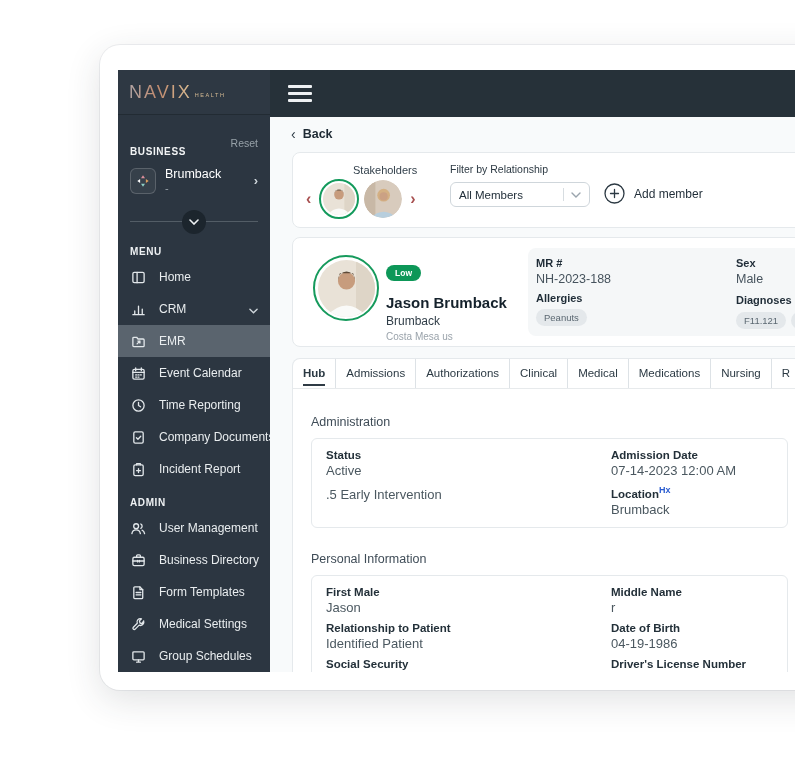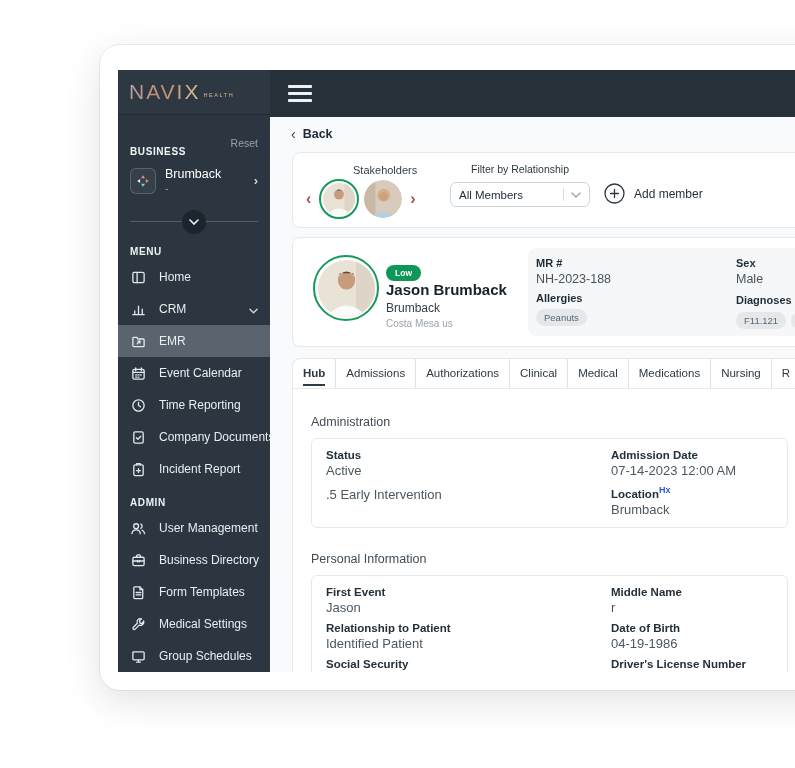--- a/index.html
+++ b/index.html
@@ -18,21 +18,21 @@
   .topbar { position:absolute; left:152px; top:0; right:0; height:47px; background:#263139; }
   .hamburger { position:absolute; left:18px; top:15px; width:24px; height:17px; background:none;
     border:none; cursor:pointer; display:flex; flex-direction:column; justify-content:space-between; }
   .hamburger span { display:block; height:2.6px; background:#eef1f3; border-radius:1px; }
 
   
   .sidebar { position:absolute; left:0; top:0; width:152px; height:602px; background:#2c3641;
     color:#e6eaec; }
   .logo-block { height:45px; display:flex; align-items:center; padding:0 0 0 11px;
     border-bottom:1px solid #222b33; background:#2e3843; }
-  .logo-main { font-size:21px; letter-spacing:2px; font-weight:400;
+  .logo-main { font-size:18px; letter-spacing:2px; font-weight:400;
     background:linear-gradient(90deg,#b3a6a6 0%, #c08a6e 45%, #ddbf94 100%);
     -webkit-background-clip:text; background-clip:text; color:transparent; }
   .logo-suffix { font-size:5.5px; letter-spacing:1.6px; color:#d3b astre; color:#d5ba93; margin-left:3px; margin-top:6px; }
 
   .biz-head { display:flex; justify-content:space-between; align-items:center; padding:13px 12px 8px 12px; }
   .biz-label { font-size:10px; letter-spacing:.6px; color:#f2f4f5; font-weight:700;margin-top:18px; }
   .biz-reset { font-size:10.5px; color:#97a1a8; cursor:pointer; }
   .biz-row { display:flex; align-items:center; padding:2px 12px 0 12px; cursor:pointer; }
   .biz-icon { width:26px; height:26px; border-radius:6px; background:rgba(255,255,255,.05);
     border:1px solid rgba(255,255,255,.18); display:flex; align-items:center; justify-content:center; }
@@ -63,38 +63,38 @@
 
   
   .stakeholders-card { top:35px; height:76px; }
   .stake-title { position:absolute; left:60px; top:11px; font-size:11px; color:#33414c; }
   .stake-row { position:absolute; left:10px; top:26px; display:flex; align-items:center; gap:5px; }
   .nav-chev { background:none; border:none; color:#a85050; font-size:16px; font-weight:700; cursor:pointer; padding:0 3px; }
   .avatar { width:38px; height:38px; border-radius:50%; overflow:hidden; cursor:pointer; flex:none; }
   .avatar.sel { width:40px; height:40px; border:2px solid #149a5c; padding:2px; background:#fff; }
   .avatar svg { width:100%; height:100%; border-radius:50%; display:block; }
   .filter-group { position:absolute; left:157px; top:10px; }
-  .filter-label { font-size:10.5px; color:#2c3943;text-align:center; }
+  .filter-label { font-size:10.5px; color:#2c3943; }
   .select { margin-top:7px; width:140px; height:25px; border:1px solid #cfd6db; border-radius:6px;
     background:#fff; display:flex; align-items:center; padding:0 8px; cursor:pointer; }
   .select-value { font-size:11.5px; color:#222f3a; flex:1; }
   .select-sep { width:1px; height:13px; background:#d7dde1; margin-right:7px; }
   .add-member { position:absolute; left:311px; top:30px; display:flex; align-items:center; gap:9px;
     background:none; border:none; cursor:pointer; }
   .add-label { font-size:12px; color:#1f2c37; }
 
   
   .patient-card { top:120px; height:110px; }
   .patient-avatar { position:absolute; left:20px; top:17px; width:66px; height:66px; border-radius:50%;
     border:2.5px solid #169a5c; padding:2.5px; background:#fff; }
   .patient-avatar svg { width:100%; height:100%; border-radius:50%; display:block; }
   .patient-id { position:absolute; left:93px; top:24px; }
   .badge { display:inline-block; background:#0d9758; color:#fff; font-size:8.5px; font-weight:700;
     padding:3px 9px; border-radius:8px; }
-  .patient-name { font-size:15px; font-weight:700; color:#15222c; margin-top:0; }
+  .patient-name { font-size:15px; font-weight:700; color:#15222c; margin-top:13px; }
   .patient-sub { font-size:12px; color:#313e48; margin-top:3px; }
   .patient-loc { font-size:10px; color:#9aa3ab; margin-top:3px; }
   .patient-panel { position:absolute; left:235px; top:10px; width:370px; height:88px; background:#f5f7f8;
     border-radius:8px; padding:9px 8px; display:grid; grid-template-columns:200px auto; }
   .plabel { font-size:11px; font-weight:700; color:#1f2c37; margin-bottom:3px; }
   .pvalue { font-size:12.5px; color:#46535d; margin-bottom:6px; }
   .chip { display:inline-block; background:#e4e8eb; color:#5b6872; font-size:9.5px;
     padding:3px 8px; border-radius:9px; margin-right:5px; white-space:nowrap; }
   .plus { color:#2a5cd0; font-size:13px; font-weight:400; cursor:pointer; }
 
@@ -413,21 +413,21 @@
                   <div class="fvalue">.5 Early Intervention</div>
                 </div>
                 <div>
                   <div class="flabel"><span>Location</span><sup>Hx</sup></div>
                   <div class="fvalue">Brumback</div>
                 </div>
               </div>
             <div class="sec-h">Personal Information</div>
             <div class="fieldbox pad" id="personal-fields">
                 <div>
-                  <div class="flabel"><span>First Event</span></div>
+                  <div class="flabel"><span>First Male</span></div>
                   <div class="fvalue">Jason</div>
                 </div>
                 <div>
                   <div class="flabel"><span>Middle Name</span></div>
                   <div class="fvalue">r</div>
                 </div>
                 <div>
                   <div class="flabel"><span>Relationship to Patient</span></div>
                   <div class="fvalue">Identified Patient</div>
                 </div>

